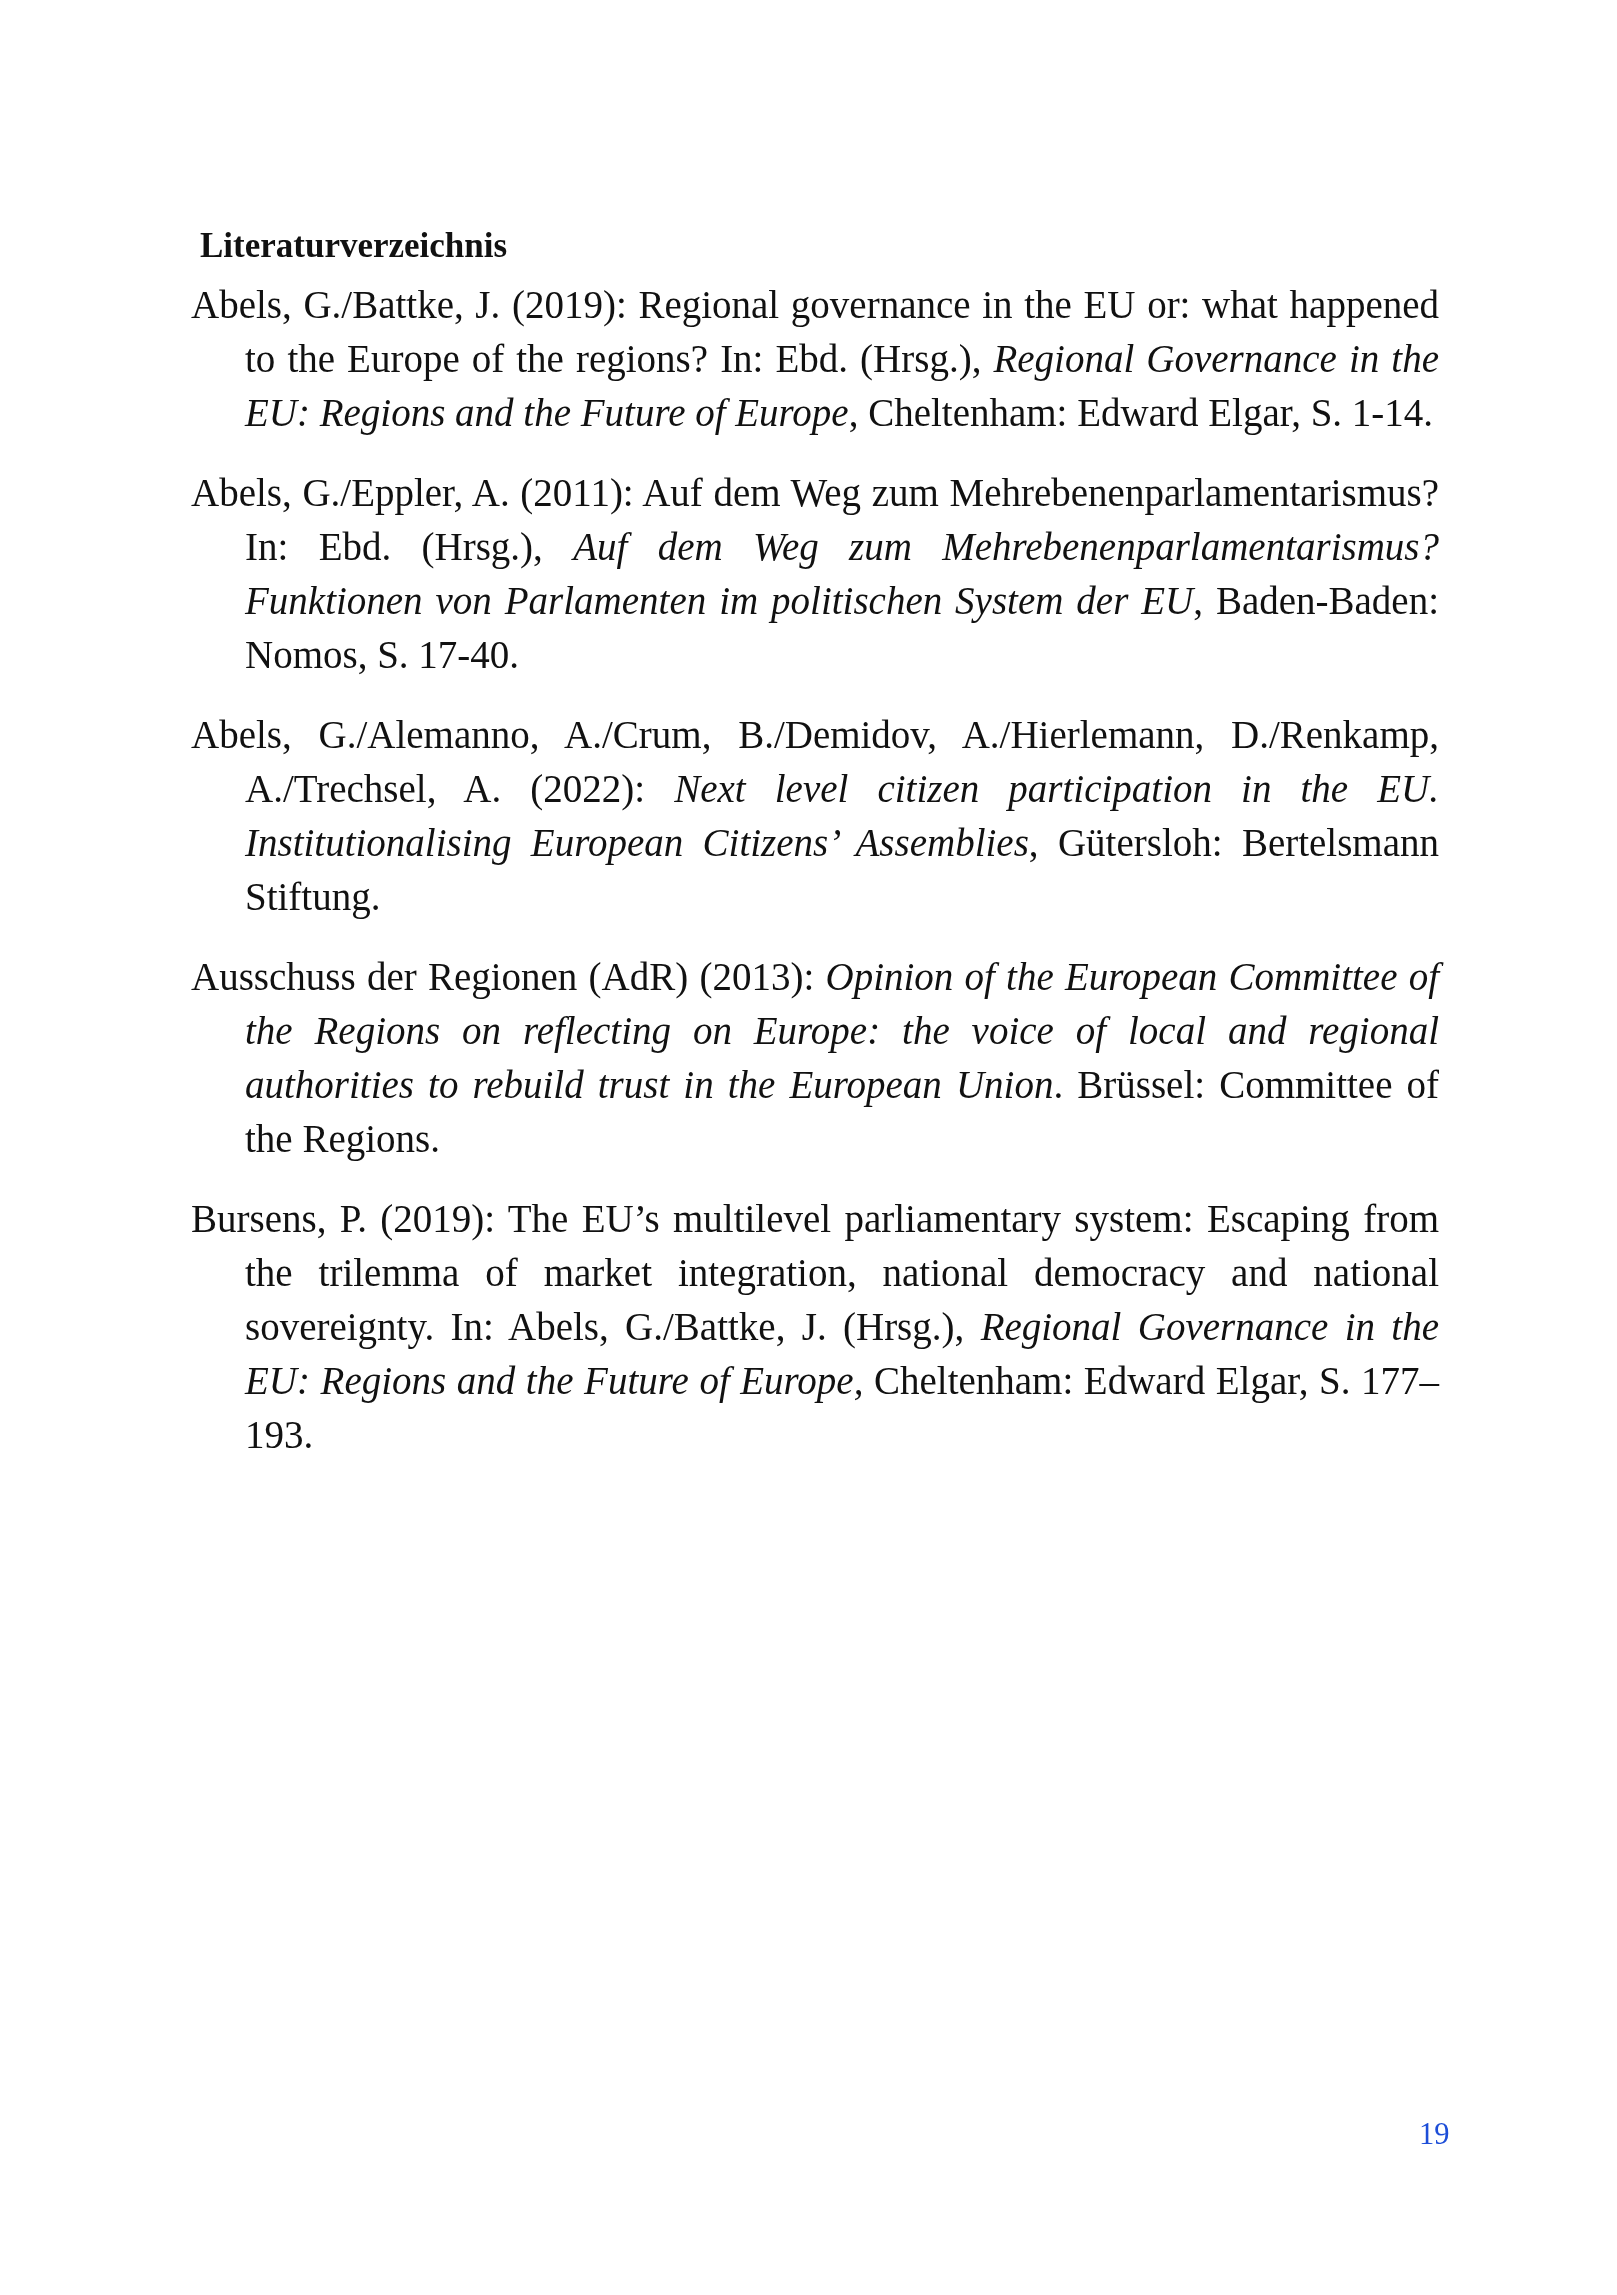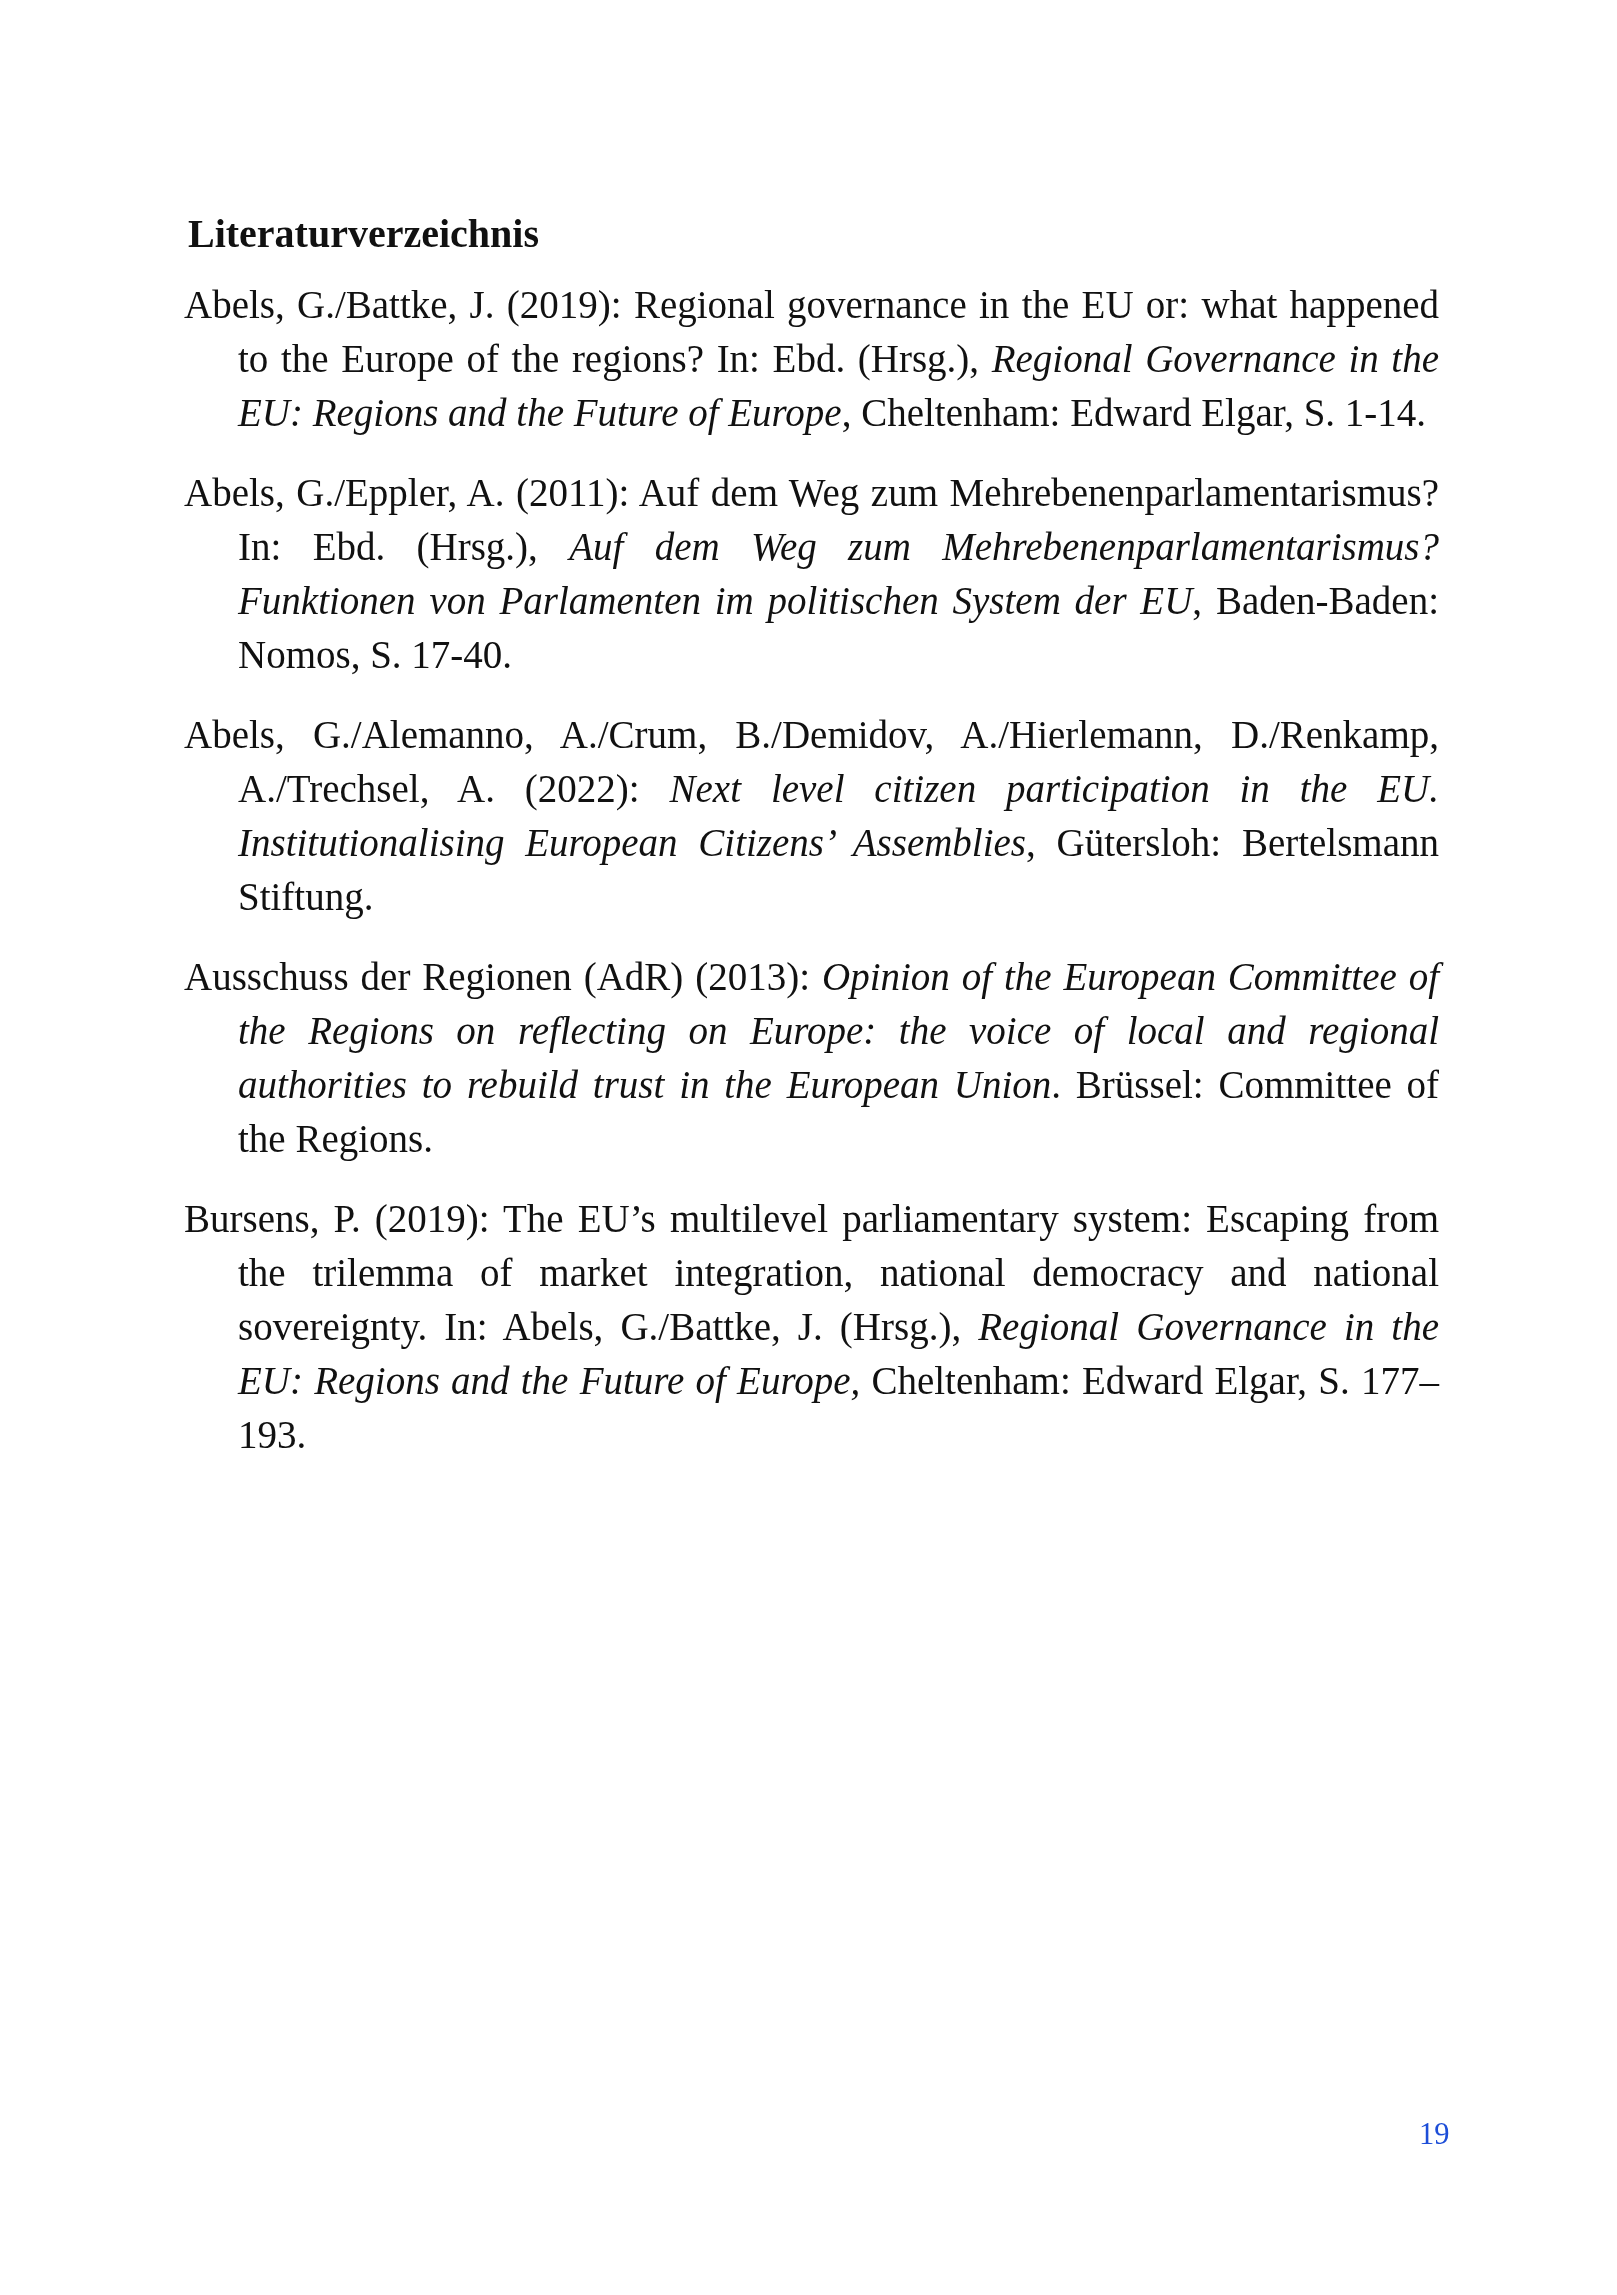--- a/index.html
+++ b/index.html
@@ -7,32 +7,32 @@
     width: 1617px; height: 2295px; position: relative; overflow: hidden;
     font-family: "DejaVu Serif", "Liberation Serif", serif;
     color: #111111;
   }
   .page {
     position: absolute; left: 184px; top: 0; width: 1255px;
   }
   .heading {
     position: absolute; left: 0; top: 207px;
     font-family: "Liberation Serif", "DejaVu Serif", serif;
-    font-weight: bold; font-size: 40px; line-height: 46px;
-    margin: 4px; color: #111;
+    font-weight: bold; font-size: 35px; line-height: 46px;
+    margin: 16px; color: #111;
   }
   .entries {
     position: absolute; left: 0; top: 278px; width: 1255px;
     font-family: "Liberation Serif", "DejaVu Serif", serif;
     font-size: 39px; line-height: 54px;
     text-align: justify;
   }
   .entry {
     padding-left: 54px; text-indent: -54px;
-    margin: 0 0 26px 0;
+    margin: 0 0 26px 7px;
     hyphens: manual;
   }
   .entry i { font-style: italic; }
   .page-number {
     position: absolute; left: 1419px; top: 2118px;
     font-family: "Liberation Serif", "DejaVu Serif", serif;
     font-size: 30.5px; line-height: 32px; color: #1d4ed8;
   }
 </style>
 </head>

